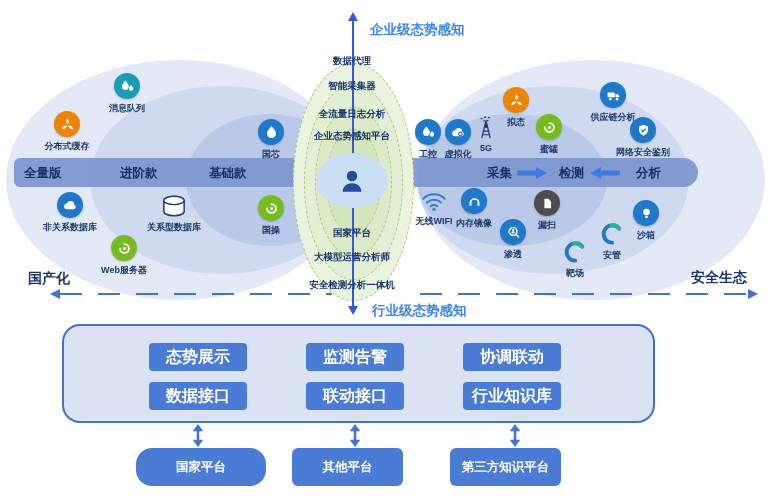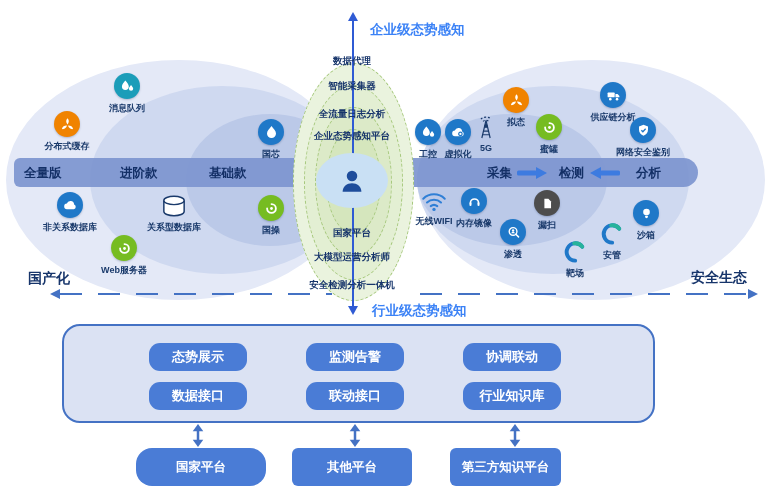--- a/index.html
+++ b/index.html
@@ -41,22 +41,22 @@
   .lbl{font-size:9px;font-weight:600;color:#1A3A6B;white-space:nowrap;}
   .ic{width:26px;height:26px;border-radius:50%;display:flex;align-items:center;justify-content:center;
       box-shadow:0 1px 2px rgba(20,40,90,.25);}
   .ic svg{width:15px;height:15px;}
   .ic.plain{width:auto;height:auto;border-radius:0;background:none;box-shadow:none;}
   .teal{background:#1B9DB9}.orange{background:#F08300}.blue{background:#1F78C8}
   .green{background:#76BC21}.dark{background:#4D4D4D}
   .harrow{position:absolute;top:167px;}
   .box{position:absolute;left:62px;top:324px;width:593px;height:99px;background:#DBE2F3;
        border:2px solid #4472C4;border-radius:18px;box-sizing:border-box;}
-  .btn{position:absolute;width:98px;height:28px;background:#4A7CD6;border-radius:11px;color:#fff;
-       font-size:13px;font-weight:700;display:flex;align-items:center;justify-content:center;white-space:nowrap;}
+  .btn{position:absolute;width:98px;height:28px;background:#4A7CD6;border-radius:4px;color:#fff;
+       font-size:16px;font-weight:700;display:flex;align-items:center;justify-content:center;white-space:nowrap;}
   .plat{position:absolute;top:448px;height:38px;background:#4A7CD6;border-radius:6px;color:#fff;
         font-size:12.5px;font-weight:700;display:flex;align-items:center;justify-content:center;white-space:nowrap;}
   .defs{position:absolute;width:0;height:0;overflow:hidden;}
 </style>
 </head>
 <body>
 
 <svg class="defs" aria-hidden="true">
   <defs>
     <symbol id="g-drops" viewBox="0 0 14 14">
@@ -395,16 +395,16 @@
       <use href="#g-dblarrow"></use>
     </svg>
   <svg class="abs" style="left:349px;top:424px;width:12px;height:23px;">
       <use href="#g-dblarrow"></use>
     </svg>
   <svg class="abs" style="left:509px;top:424px;width:12px;height:23px;">
       <use href="#g-dblarrow"></use>
     </svg>
 
   <div class="plat" style="left:136px;width:130px;border-radius:16px;">国家平台</div>
-  <div class="plat" style="left:292px;width:120px;">其他平台</div>
+  <div class="plat" style="left:292px;width:111px;">其他平台</div>
   <div class="plat" style="left:450px;width:111px;">第三方知识平台</div>
 
 </div>
 
 </body></html>

